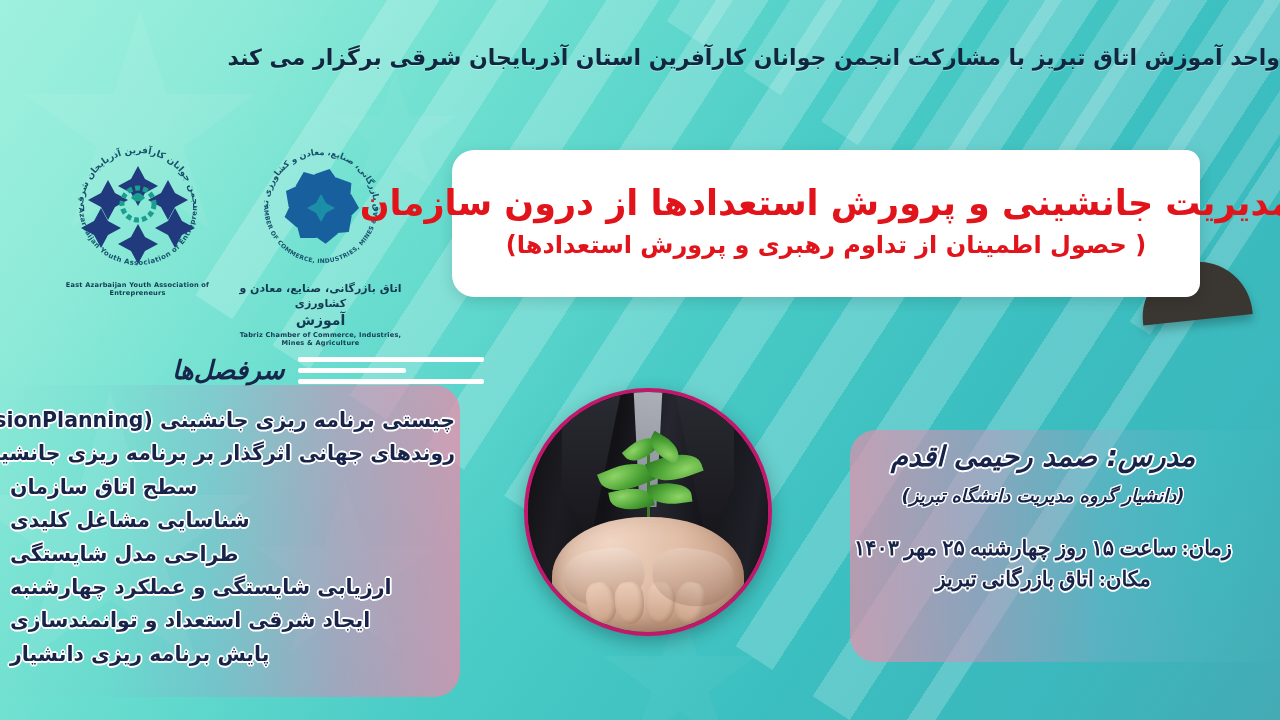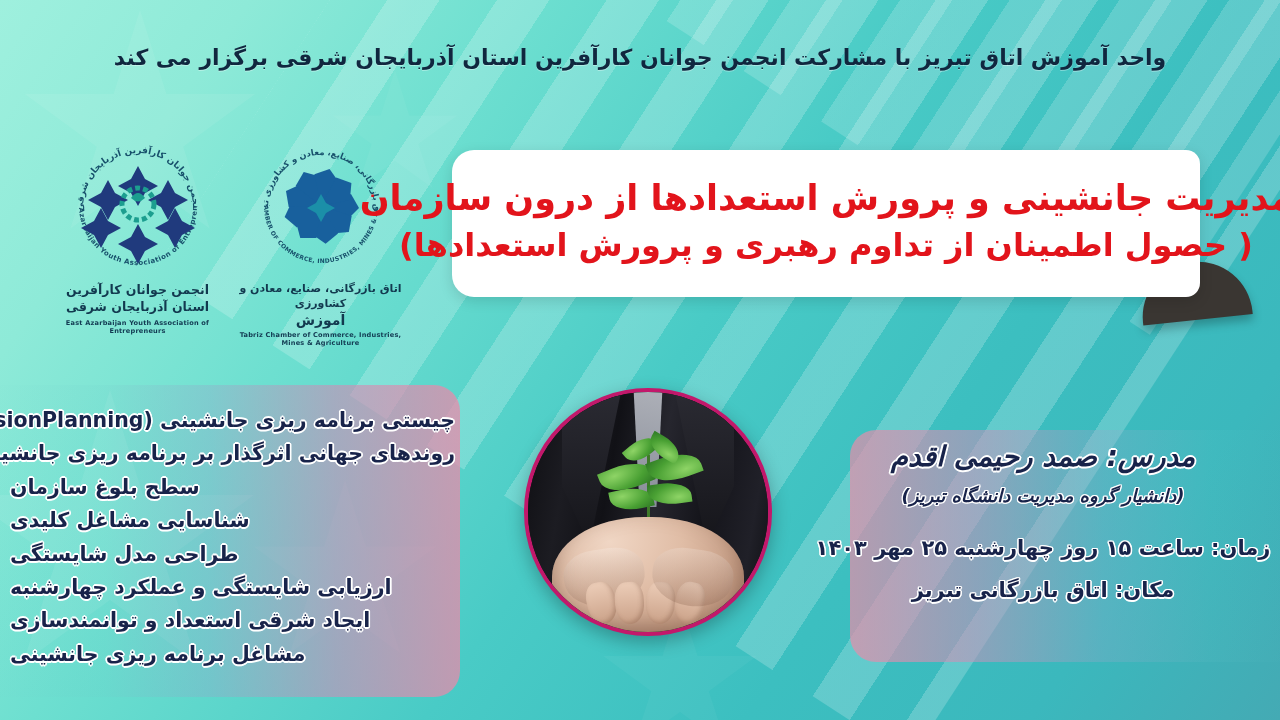--- a/index.html
+++ b/index.html
@@ -46,21 +46,21 @@
   }
   .stripes.s-top{
     top:-420px; right:-360px;
     height:900px;
     opacity:.85;
   }
 
   
   .header-strip{
     position:absolute; left:0; right:0; top:44px;
-    text-align:center;
+    text-align:right;
   }
   .header-text{
     display:inline-block;
     font-size:22px;
     font-weight:700;
     color:#10273f;
     letter-spacing:0px;
     line-height:1.25;
     text-shadow:0 1px 0 rgba(255,255,255,.35);
   }
@@ -114,21 +114,21 @@
     align-items:center; justify-content:center;
     padding:6px 20px 10px;
   }
   .title-main{
     font-size:35px; font-weight:700; color:#e2141b;
     line-height:1.15; white-space:nowrap;
     text-align:center;
   }
   .title-sub{
     margin-top:8px;
-    font-size:32px; font-weight:700; color:#e2141b;
+    font-size:24px; font-weight:700; color:#e2141b;
     line-height:1.2; white-space:nowrap;
     text-align:left;
   }
 
   
   .topics-head{
     position:absolute; left:172px; top:348px;
     width:312px; height:44px;
     display:flex; flex-direction:row-reverse; align-items:center; gap:14px;
   }
@@ -294,23 +294,24 @@
     color:#18234a; white-space:nowrap;
     text-shadow:
       -1.4px 0 #fff, 1.4px 0 #fff, 0 -1.4px #fff, 0 1.4px #fff,
       -1px -1px #fff, 1px -1px #fff, -1px 1px #fff, 1px 1px #fff;
   }
   .when,.where{
     font-size:21px; font-weight:700; color:#18234a; white-space:nowrap;
     text-shadow:
       -1.5px 0 #fff, 1.5px 0 #fff, 0 -1.5px #fff, 0 1.5px #fff,
       -1.1px -1.1px #fff, 1.1px -1.1px #fff, -1.1px 1.1px #fff, 1.1px 1.1px #fff;
+    font-family: Liberation Serif, serif;
   }
   .when{ margin-top:30px; }
-  .where{ margin-top:18px; }
+  .where{ margin-top:6px; }
 </style>
 </head>
 <body>
 
 <div id="poster">
 
   <div class="bg-layer">
     <span class="star s1"></span>
     <span class="star s2"></span>
     <span class="star s3"></span>
@@ -344,21 +345,20 @@
             <path d="M105 52 l7 13 13 7 -13 7 -7 13 -7 -13 -13 -7 13 -7 z"></path>
             <path d="M112 80 l7 13 13 7 -13 7 -7 13 -7 -13 -13 -7 13 -7 z"></path>
             <path d="M75 96 l7 13 13 7 -13 7 -7 13 -7 -13 -13 -7 13 -7 z"></path>
             <path d="M45 52 l7 13 13 7 -13 7 -7 13 -7 -13 -13 -7 13 -7 z"></path>
             <path d="M38 80 l7 13 13 7 -13 7 -7 13 -7 -13 -13 -7 13 -7 z"></path>
           </g>
           <circle cx="75" cy="76" r="16" fill="none" stroke="#1c9e8f" stroke-width="5" stroke-dasharray="5 3"></circle>
           <path d="M68 70 q7 -10 14 0 q-7 7 -14 0z" fill="#1c9e8f"></path>
         </svg>
       </div>
-      <div class="cap-fa">انجمن جوانان کارآفرین استان آذربایجان شرقی</div>
       <div class="cap-en">East Azarbaijan Youth Association of Entrepreneurs</div>
     </div>
 
     <div class="logo logo2">
       <div class="mark">
         <svg viewBox="0 0 150 150" width="150" height="150" aria-hidden="true">
           <defs>
             <path id="arcTop2" d="M 22,80 A 53,53 0 0 1 128,80"></path>
             <path id="arcBot2" d="M 18,78 A 57,57 0 0 0 132,78"></path>
           </defs>
@@ -390,31 +390,39 @@
     </div>
 
   </div>
 
   <div class="title-fold"></div>
   <div class="title-card">
     <div class="title-main">مدیریت جانشینی و پرورش استعدادها از درون سازمان</div>
     <div class="title-sub">( حصول اطمینان از تداوم رهبری و پرورش استعدادها)</div>
   </div>
 
+  <div class="topics-head">
+    <div class="label">سرفصل‌ها</div>
+    <div class="rules">
+      <i></i>
+      <i class="short"></i>
+      <i></i>
+    </div>
+  </div>
 
   <div class="topics-panel"></div>
   <div class="topics-list">
     <div class="topic">چیستی برنامه ریزی جانشینی (SuccessionPlanning)</div>
     <div class="topic">روندهای جهانی اثرگذار بر برنامه ریزی جانشینی</div>
-    <div class="topic">سطح بلوغ سازمان</div>
+    <div class="topic">سطح اتاق سازمان</div>
     <div class="topic">شناسایی مشاغل کلیدی</div>
     <div class="topic">طراحی مدل شایستگی</div>
     <div class="topic">ارزیابی شایستگی و عملکرد چهارشنبه</div>
     <div class="topic">ایجاد شرقی استعداد و توانمندسازی</div>
-    <div class="topic">مشاغل برنامه ریزی جانشینی</div>
+    <div class="topic">پایش برنامه ریزی دانشیار</div>
   </div>
 
   <div class="photo">
     <div class="scene">
       <div class="suit"></div>
       <div class="shirt"></div>
       <div class="lapelL"></div>
       <div class="lapelR"></div>
       <div class="stem"></div>
       <div class="leaf l1"></div>

